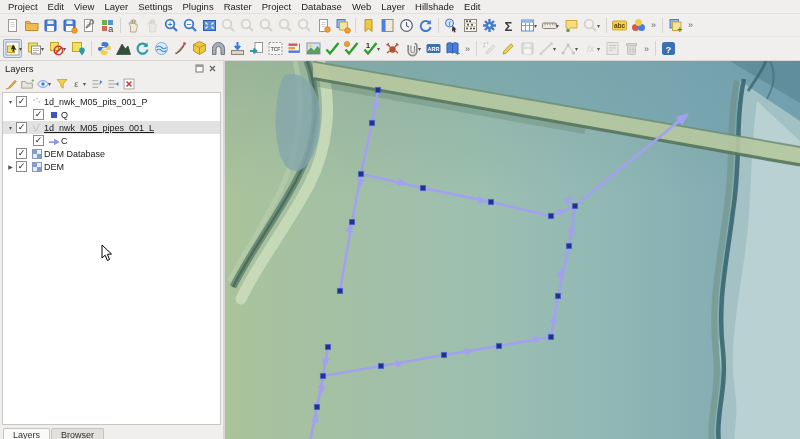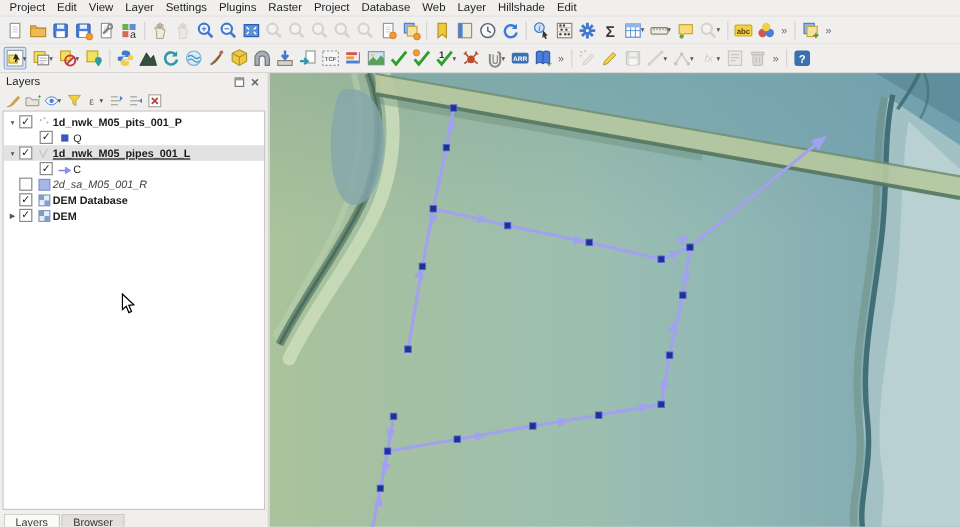--- a/index.html
+++ b/index.html
@@ -30,21 +30,21 @@
   .ptbtn{width:16px;height:16px;display:flex;align-items:center;justify-content:center;flex:0 0 auto;}
   .tree{flex:1;background:#fff;border:1px solid #c9c7c3;margin:0 2px;overflow:hidden;padding-top:2px;}
   .row{height:13px;display:flex;align-items:center;font-size:9px;color:#1a1a1a;padding-left:3px;}
   .row.sel{background:#e2e2e2;}
   .row.child{padding-left:29px;}
   .exp{width:9px;font-size:6px;color:#555;text-align:center;flex:0 0 auto;}
   .cb{width:9px;height:9px;border:1px solid #8a8a8a;background:#fff;font-size:9px;line-height:8px;
       text-align:center;color:#222;margin:0 3px 0 1px;flex:0 0 auto;}
   .licon{width:14px;display:flex;justify-content:center;flex:0 0 auto;}
   .lbl{white-space:nowrap;}
-  .lbl.b{font-weight:bold;}
+  .lbl.b{font-weight:normal;}
   .lbl.i{font-style:italic;color:#3c3c3c;}
   .lbl.u{text-decoration:underline;}
   .tabsbar{height:17px;display:flex;align-items:flex-end;padding-left:3px;background:#f0efed;}
   .tab{font-size:9px;color:#333;padding:1px 9px 2px;border:1px solid #c6c4c0;border-bottom:none;
        background:#e2e0dc;margin-right:1px;border-radius:2px 2px 0 0;}
   .tab.on{background:#fafaf8;}
   .splitter{width:2px;background:#d8d6d2;flex:0 0 auto;}
   .map{flex:1;position:relative;background:#9cbfb0;}
   .map svg{position:absolute;left:0;top:0;}
   .cursor{position:absolute;left:101px;top:244px;pointer-events:none;z-index:5;}
@@ -618,30 +618,20 @@
             <span class="lbl b u">1d_nwk_M05_pipes_001_L</span>
           </div>
           <div class="row child">
             <span class="cb">✓</span>
             <span class="licon">
               <svg width="12" height="12" viewBox="0 0 12 12">
                 <path d="M1,6.8h5.5V4.2L11,7 6.5,9.8V7.5H1z" fill="#8f92ea" stroke="#6a6ed8" stroke-width=".5"></path>
               </svg>
             </span>
             <span class="lbl">C</span>
-          </div>
-          <div class="row">
-            <span class="exp"></span>
-            <span class="cb"></span>
-            <span class="licon">
-              <svg width="12" height="12" viewBox="0 0 12 12">
-                <rect x="1.5" y="1.5" width="9" height="9" fill="#a8b6e6" stroke="#8492c8"></rect>
-              </svg>
-            </span>
-            <span class="lbl i">2d_sa_M05_001_R</span>
           </div>
           <div class="row">
             <span class="exp"></span>
             <span class="cb">✓</span>
             <span class="licon">
               <svg width="12" height="12" viewBox="0 0 12 12">
                 <rect x="1.5" y="1.5" width="4.5" height="4.5" fill="#7d9fd4"></rect>
                 <rect x="6" y="1.5" width="4.5" height="4.5" fill="#e8eef8"></rect>
                 <rect x="1.5" y="6" width="4.5" height="4.5" fill="#e8eef8"></rect>
                 <rect x="6" y="6" width="4.5" height="4.5" fill="#7d9fd4"></rect>

